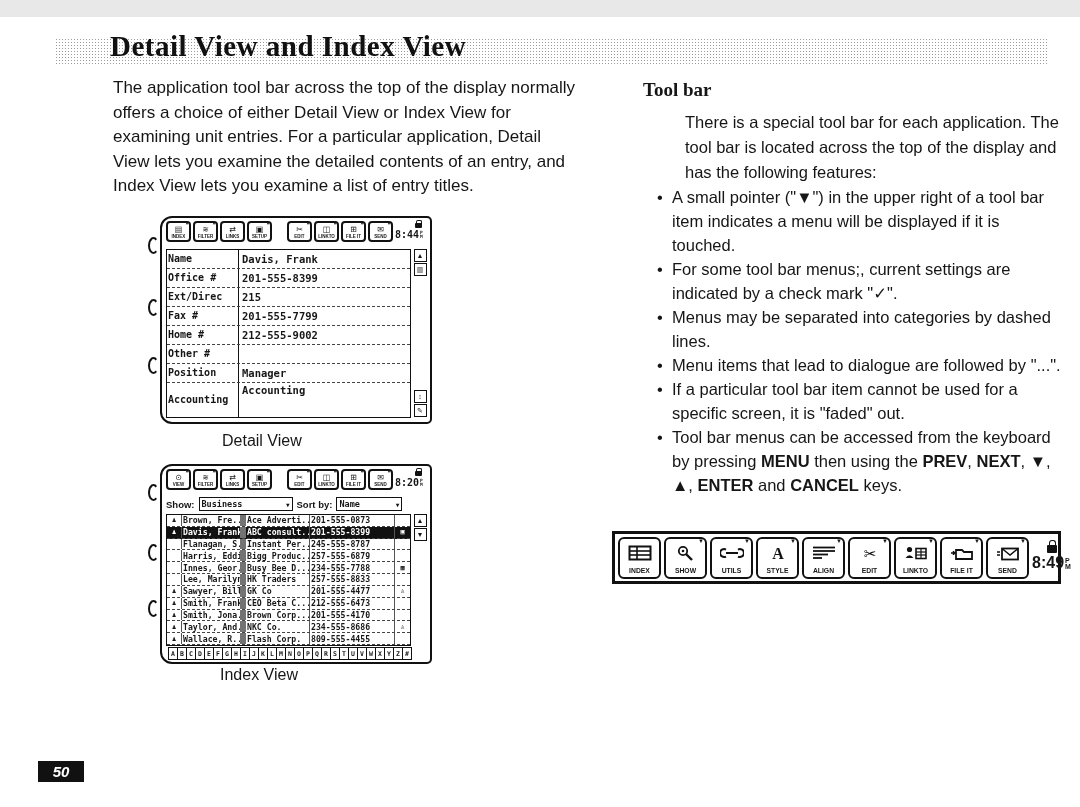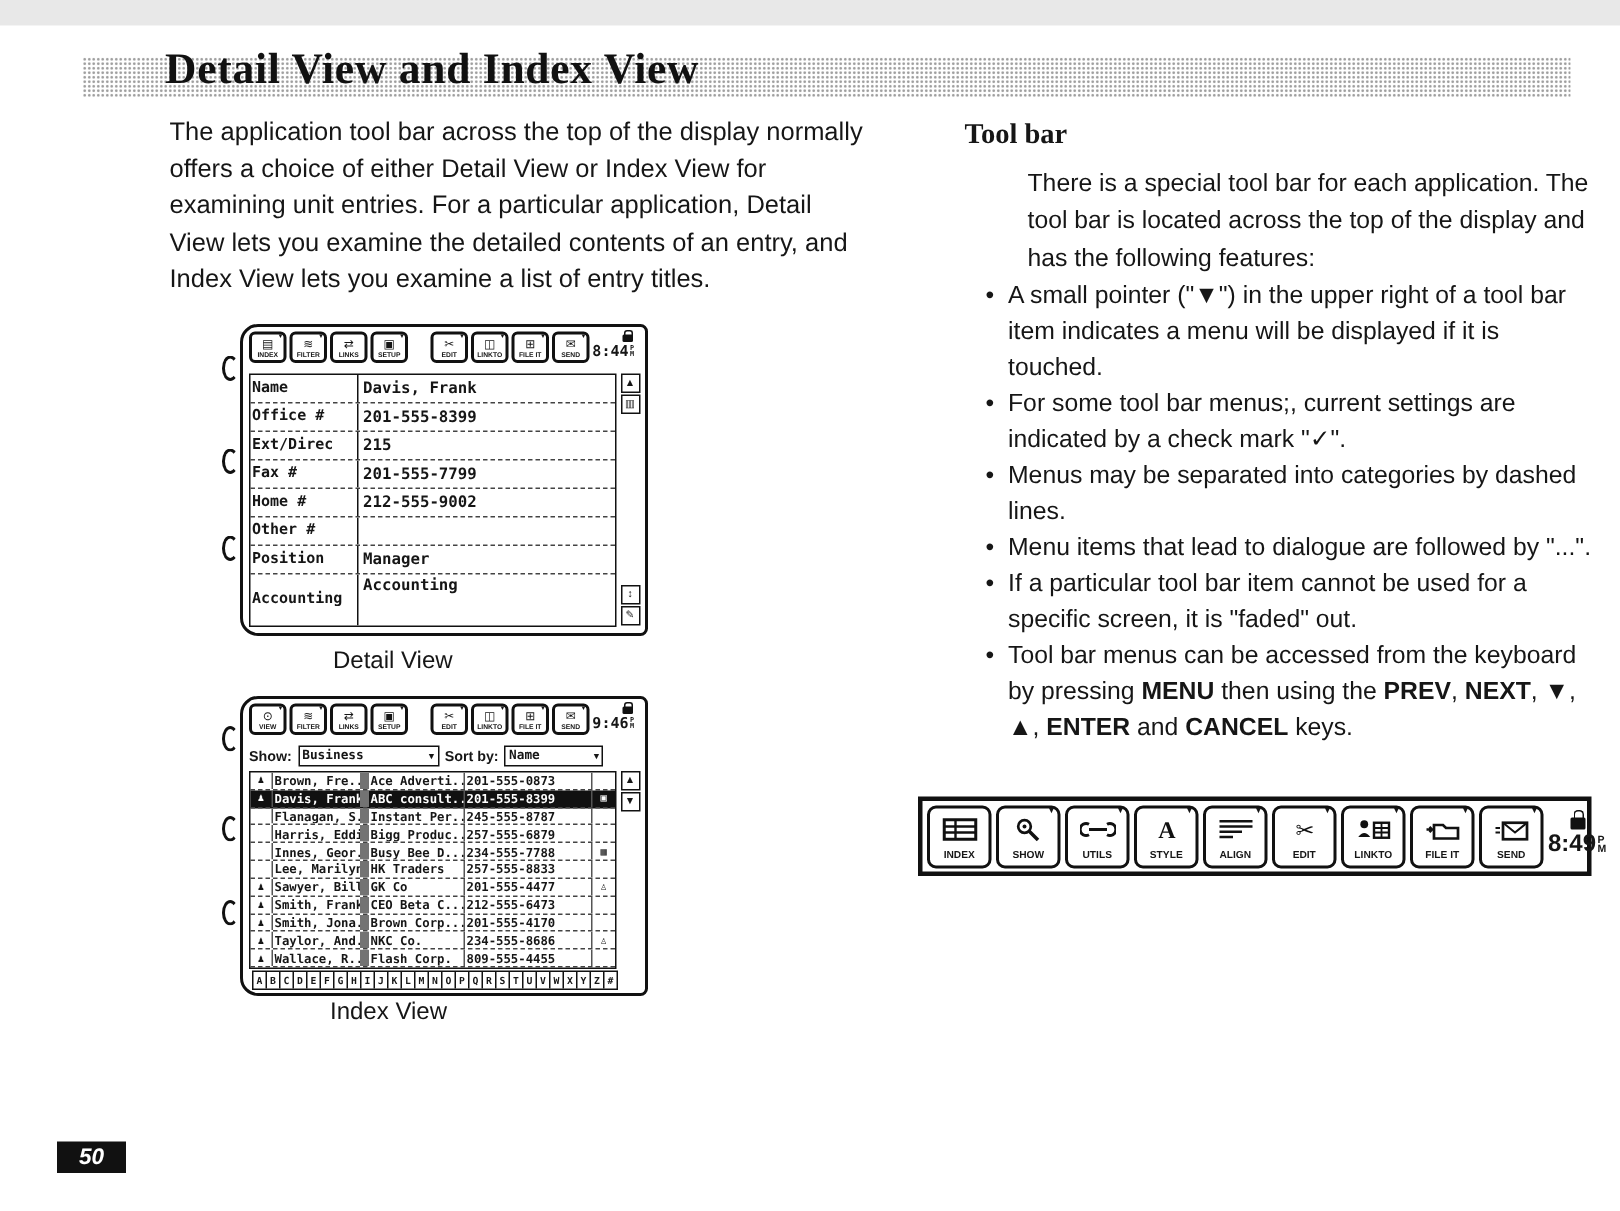--- a/index.html
+++ b/index.html
@@ -303,21 +303,21 @@
 
             <span class="tb-btn">
               <span class="tb-menu">▼</span>
               <span class="tb-glyph">✉</span>
               <span class="tb-label">SEND</span>
             </span>
           </div>
         <div class="stb-time">
           <span class="lock-s"></span>
           <span class="stb-clock">
-              <span>9:46</span>
+              <span>8:20</span>
               <span class="ampm-s">PM</span>
             </span>
         </div>
       </div>
       <div class="ctrl-row">
         <span>Show:</span>
         <span class="dropdown dd-show">
           <span>Business</span>
           <span class="dd-arrow">▼</span>
         </span>

